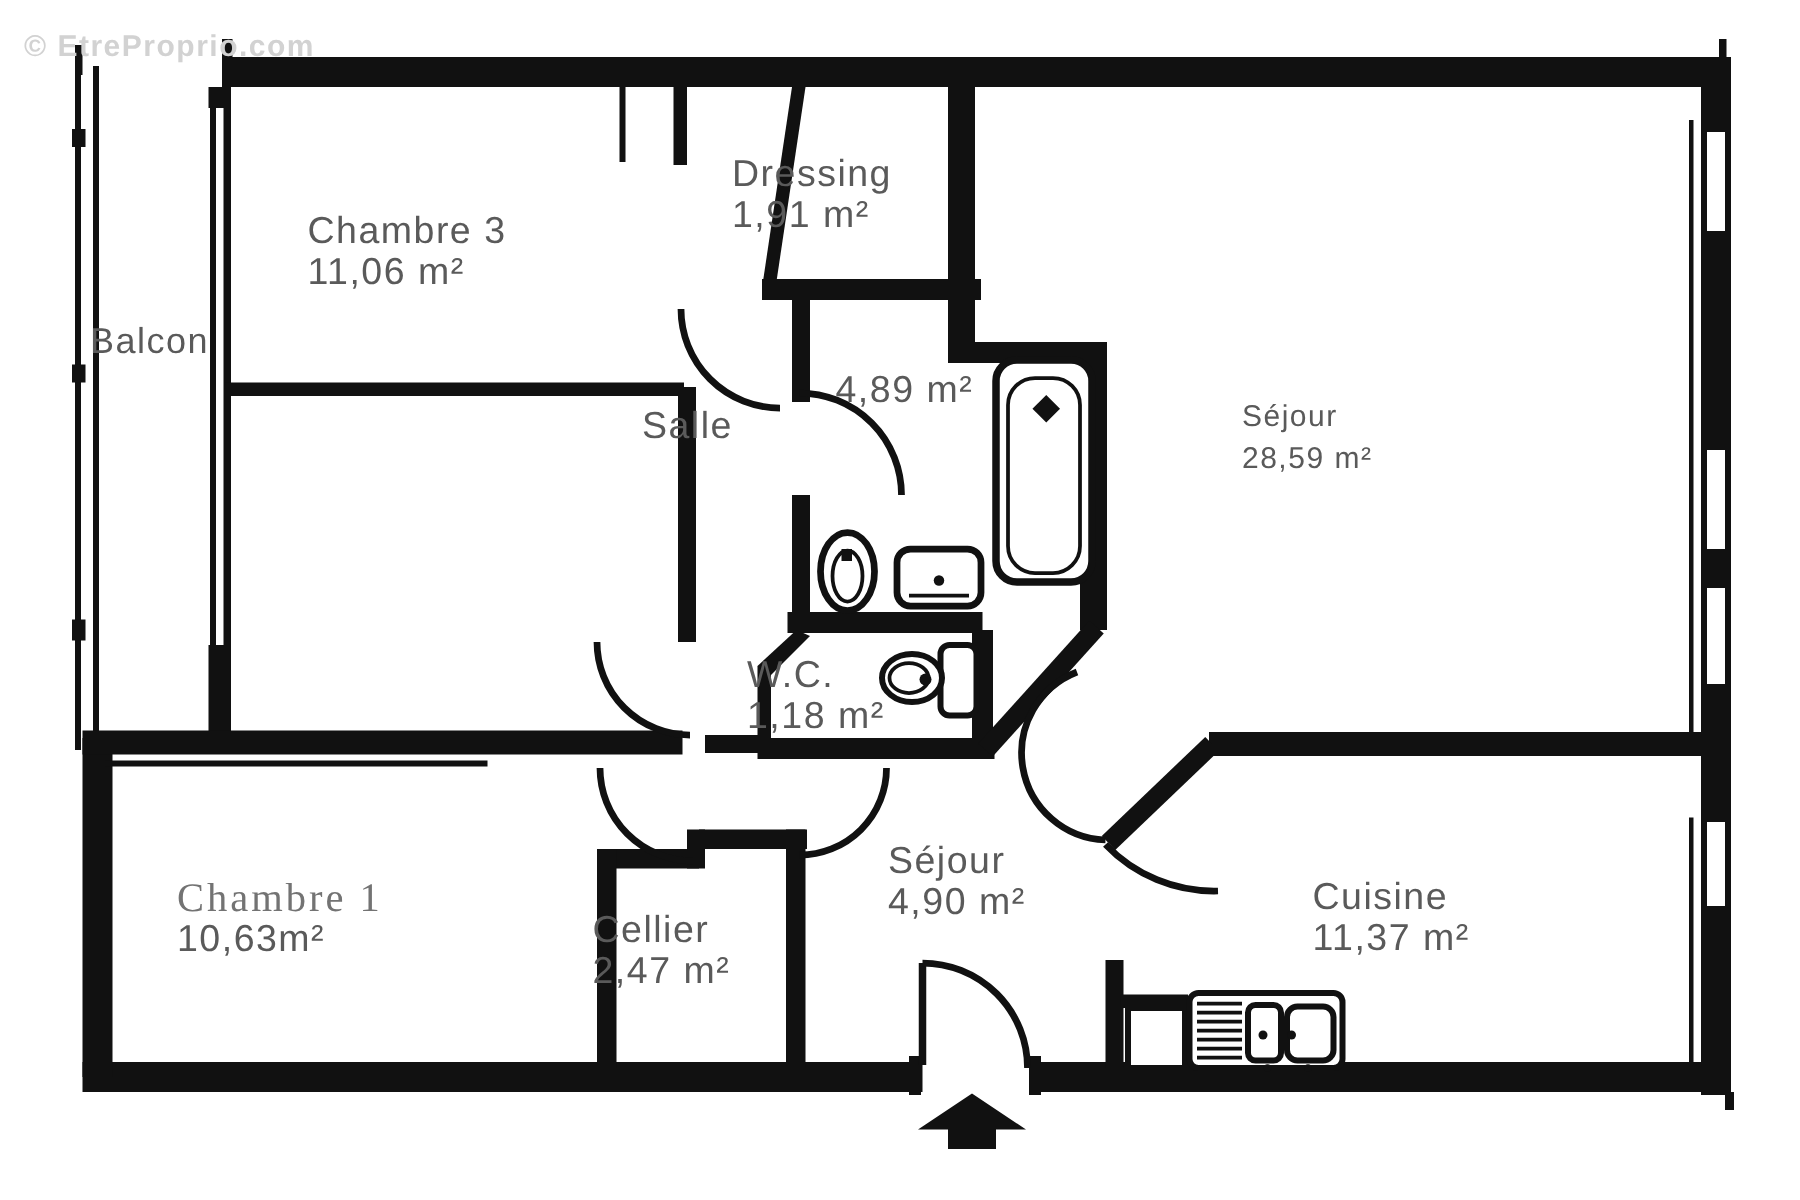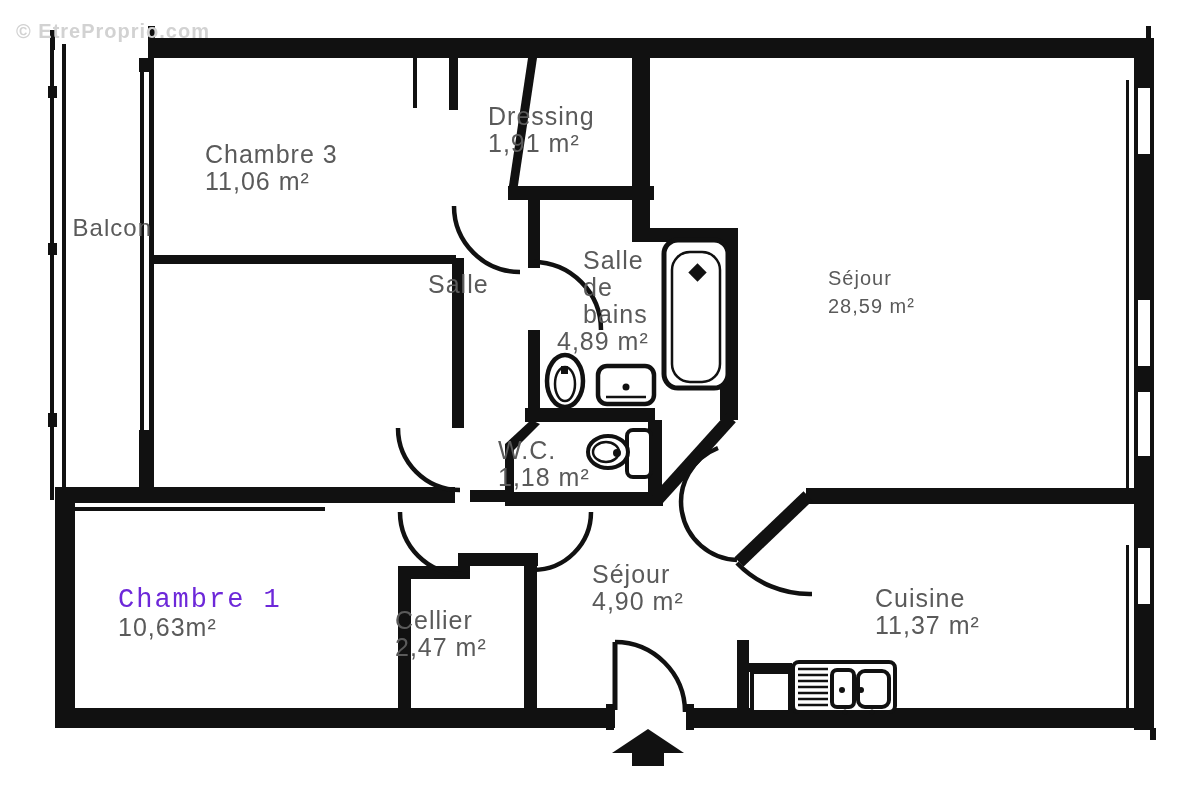--- a/index.html
+++ b/index.html
@@ -4,31 +4,31 @@
 <style>
   html,body{margin:0;padding:0;background:#ffffff;}
   #stage{position:relative;width:1200px;height:800px;background:#ffffff;overflow:hidden;
          font-family:"Liberation Sans",sans-serif;}
   #plan-svg{position:absolute;left:0;top:0;}
   #watermark{position:absolute;left:16px;top:20px;font-size:20px;letter-spacing:1px;
              color:#d2d2d2;font-weight:bold;}
   .lbl{position:absolute;text-align:left;color:#5a5a5a;font-size:25px;line-height:27px;
        letter-spacing:1px;}
   .lbl .area{display:block;white-space:nowrap;}
-  #lbl-balcon{left:60px;top:214px;width:92px;font-size:24px;text-align:right;}
+  #lbl-balcon{left:60px;top:214px;width:92px;font-size:24px;text-align:left;}
   #lbl-chambre3{left:205px;top:141px;width:210px;}
   #lbl-dressing{left:488px;top:103px;width:195px;}
   #lbl-sejour{left:828px;top:264px;width:200px;font-size:20px;line-height:28px;}
   #lbl-chambre2{left:190px;top:361px;width:205px;}
   #lbl-degt{left:428px;top:271px;width:155px;}
   #lbl-sdb{left:557px;top:247px;width:130px;}
   #lbl-sdb .name{display:block;width:78px;margin:0 auto;}
   #lbl-wc{left:498px;top:437px;width:115px;font-size:25px;}
   #lbl-chambre1{left:118px;top:585px;width:210px;}
-  #lbl-chambre1 .name{font-family:Liberation Mono, monospace;color:#6d28d9;font-size:27px;
+  #lbl-chambre1 .name{font-family:Liberation Serif, serif;color:#737373;font-size:27px;
                       letter-spacing:2px;}
   #lbl-cellier{left:395px;top:607px;width:150px;}
   #lbl-entree{left:592px;top:561px;width:150px;}
   #lbl-cuisine{left:875px;top:585px;width:195px;}
 </style>
 </head>
 <body>
 
 <div id="stage">
 
@@ -182,21 +182,20 @@
     <span class="name">Séjour</span>
     <span class="area">28,59 m²</span>
   </div>
 
 
   <div class="lbl" id="lbl-degt">
     <span class="name">Salle</span>
   </div>
 
   <div class="lbl" id="lbl-sdb">
-    <span class="name">Salle de bains</span>
     <span class="area">4,89 m²</span>
   </div>
 
   <div class="lbl" id="lbl-wc">
     <span class="name">W.C.</span>
     <span class="area">1,18 m²</span>
   </div>
 
   <div class="lbl" id="lbl-chambre1">
     <span class="name">Chambre 1</span>

